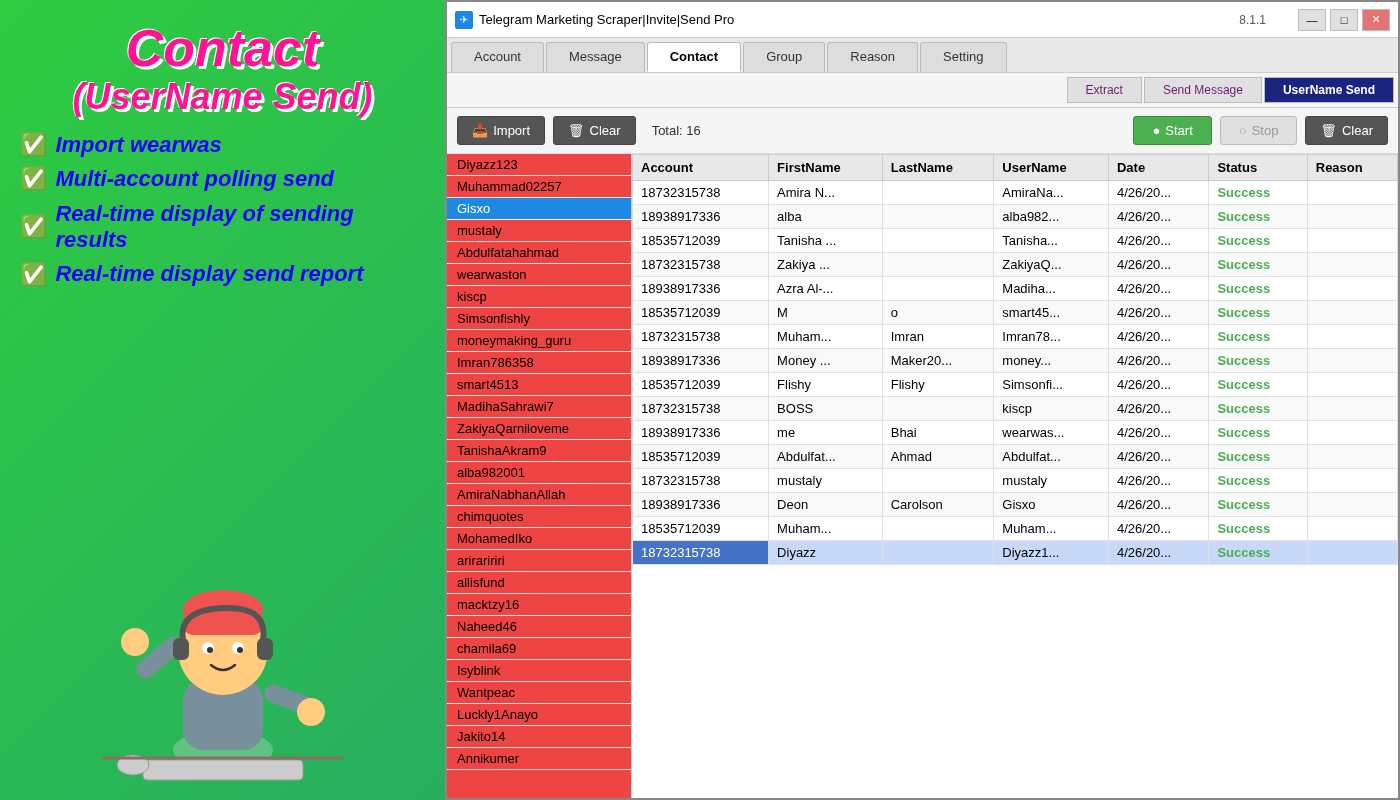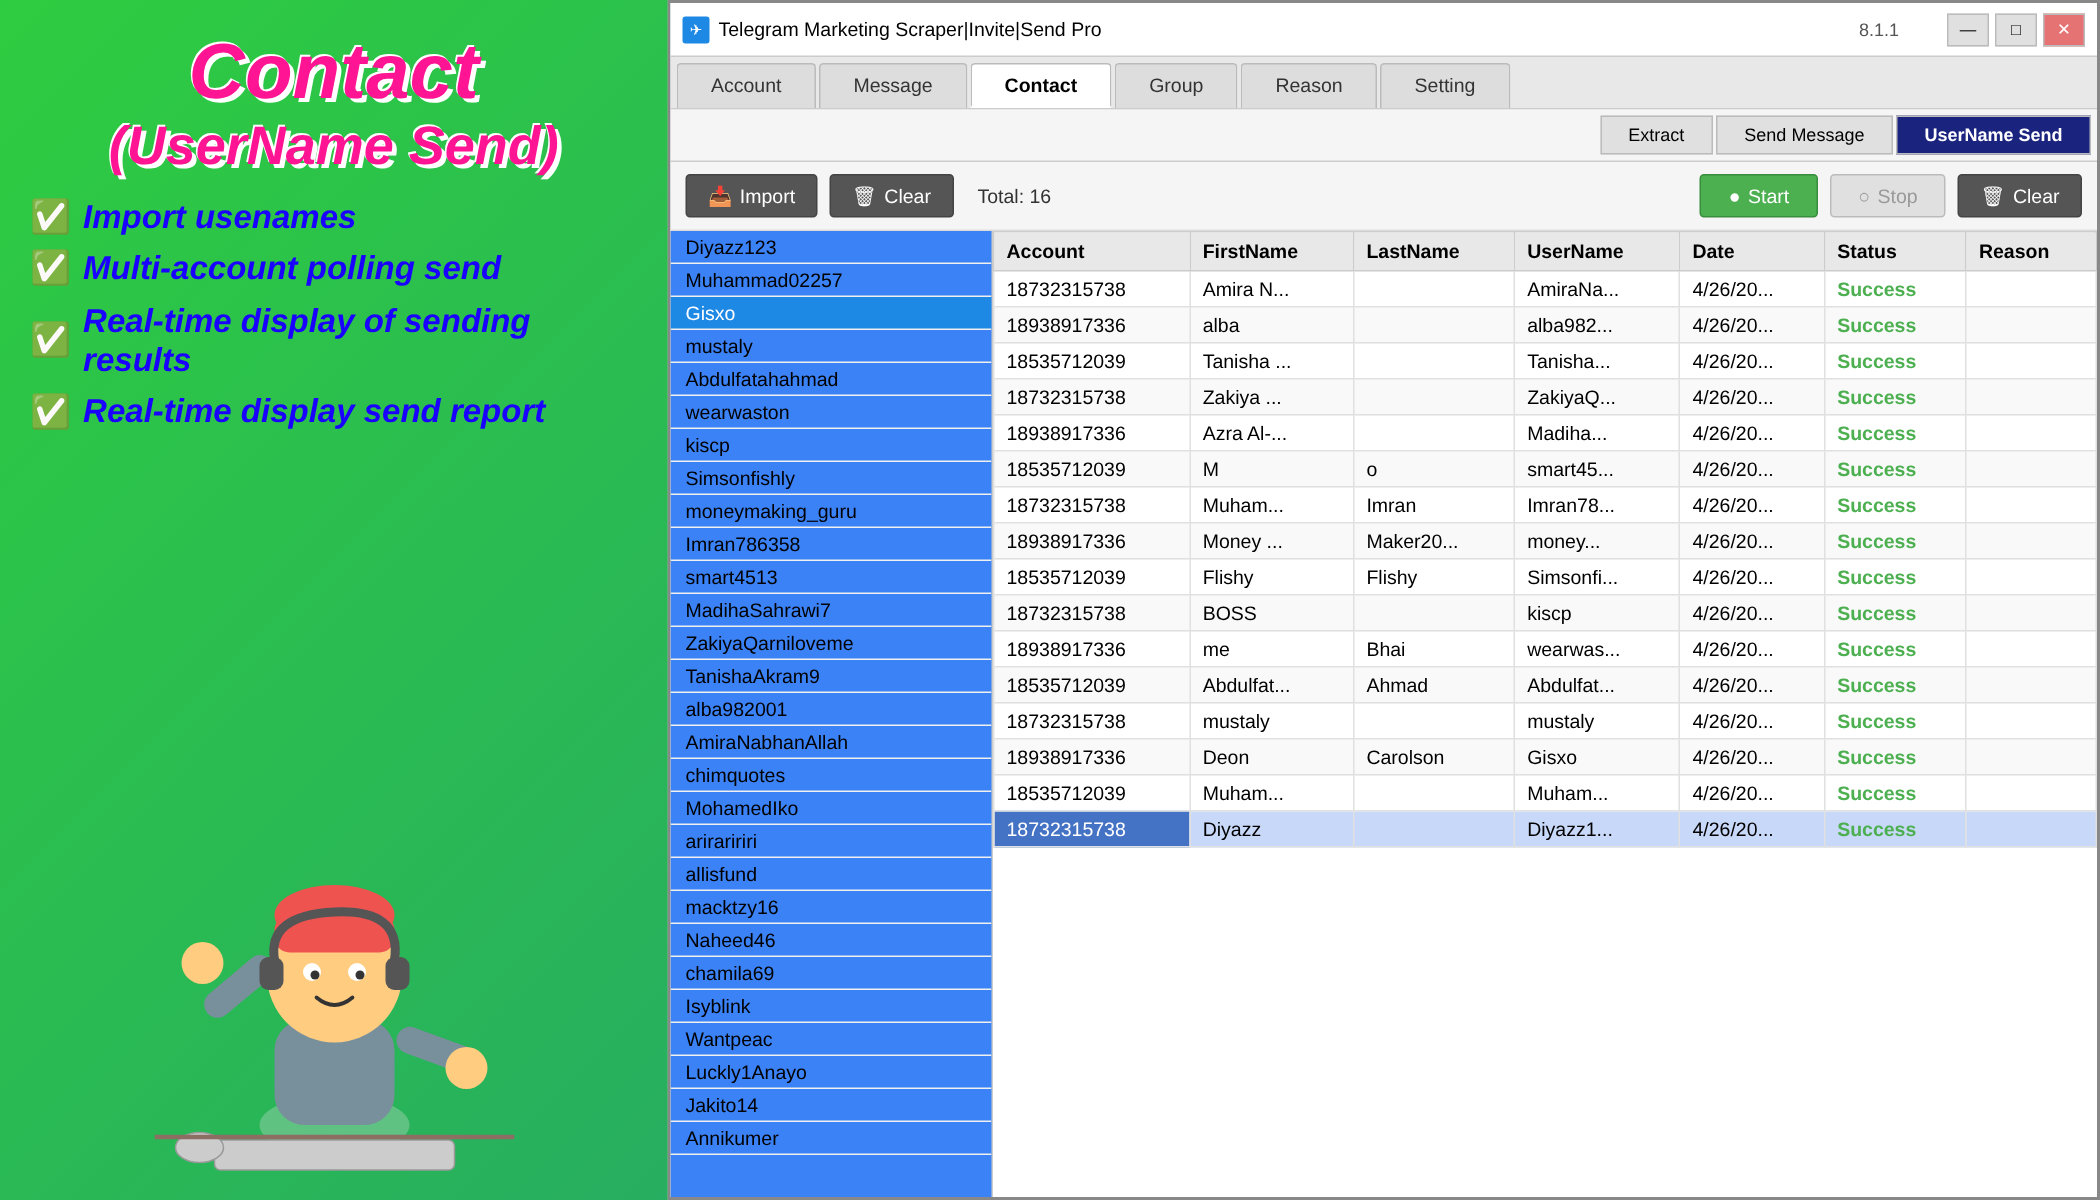--- a/index.html
+++ b/index.html
@@ -171,21 +171,21 @@
       padding: 4px 4px;
       gap: 2px;
       flex-shrink: 0;
     }
     .sub-nav-btn {
       padding: 5px 18px;
       font-size: 12px;
       background: #e0e0e0;
       border: 1px solid #bbb;
       cursor: pointer;
-      color: #000000;
+      color: #701a75;
     }
     .sub-nav-btn.active {
       background: #1a237e;
       color: white;
       font-weight: bold;
     }
 
     
     .toolbar {
       display: flex;
@@ -260,22 +260,22 @@
 
     
     .main-content {
       display: flex;
       flex: 1;
       overflow: hidden;
     }
 
     
     .left-list {
-      width: 215px;
-      background: #3b82f6;
+      width: 185px;
+      background: #ef4444;
       border-right: 1px solid #ccc;
       overflow-y: auto;
       flex-shrink: 0;
     }
     .list-item {
       padding: 3px 10px;
       font-size: 13px;
       color: #000;
       cursor: pointer;
       border-bottom: 1px solid #f0f0f0;
@@ -326,21 +326,21 @@
 </head>
 <body>
 
 <div class="left-panel">
   <div class="left-title">Contact</div>
   <div class="left-subtitle">(UserName Send)</div>
   <div class="feature-list">
 
   <div class="feature-item">
         <span class="checkmark">✅</span>
-        <span class="feature-text">Import usenames</span>
+        <span class="feature-text">Import wearwas</span>
       </div>
       <div class="feature-item">
         <span class="checkmark">✅</span>
         <span class="feature-text">Multi-account polling send</span>
       </div>
       <div class="feature-item">
         <span class="checkmark">✅</span>
         <span class="feature-text">Real-time display of sending results</span>
       </div>
       <div class="feature-item">

